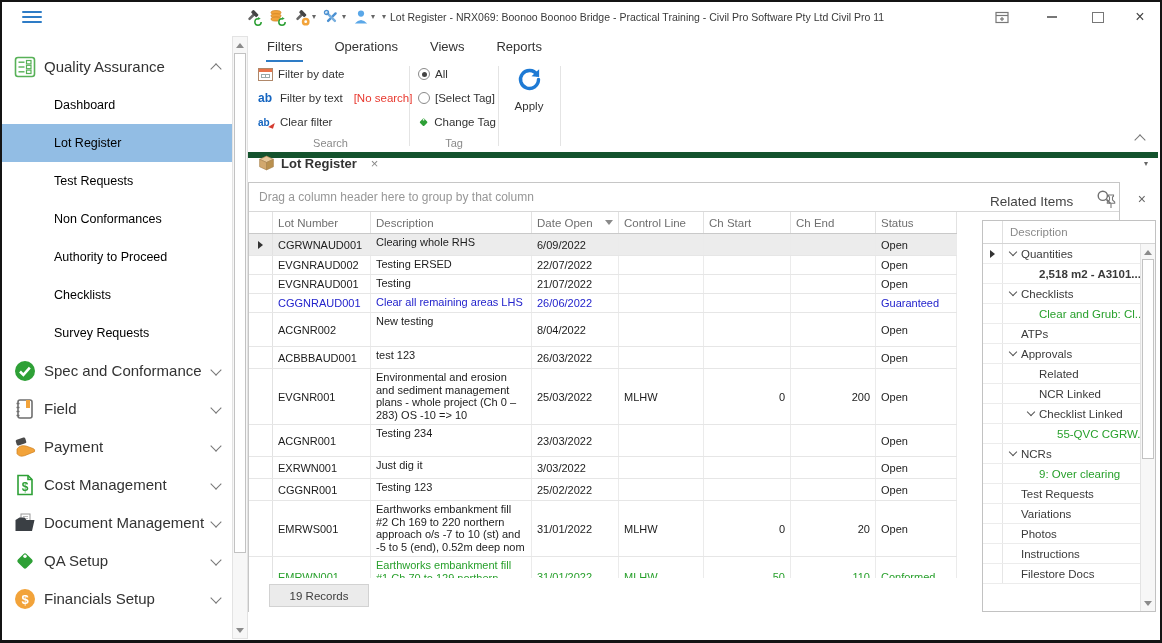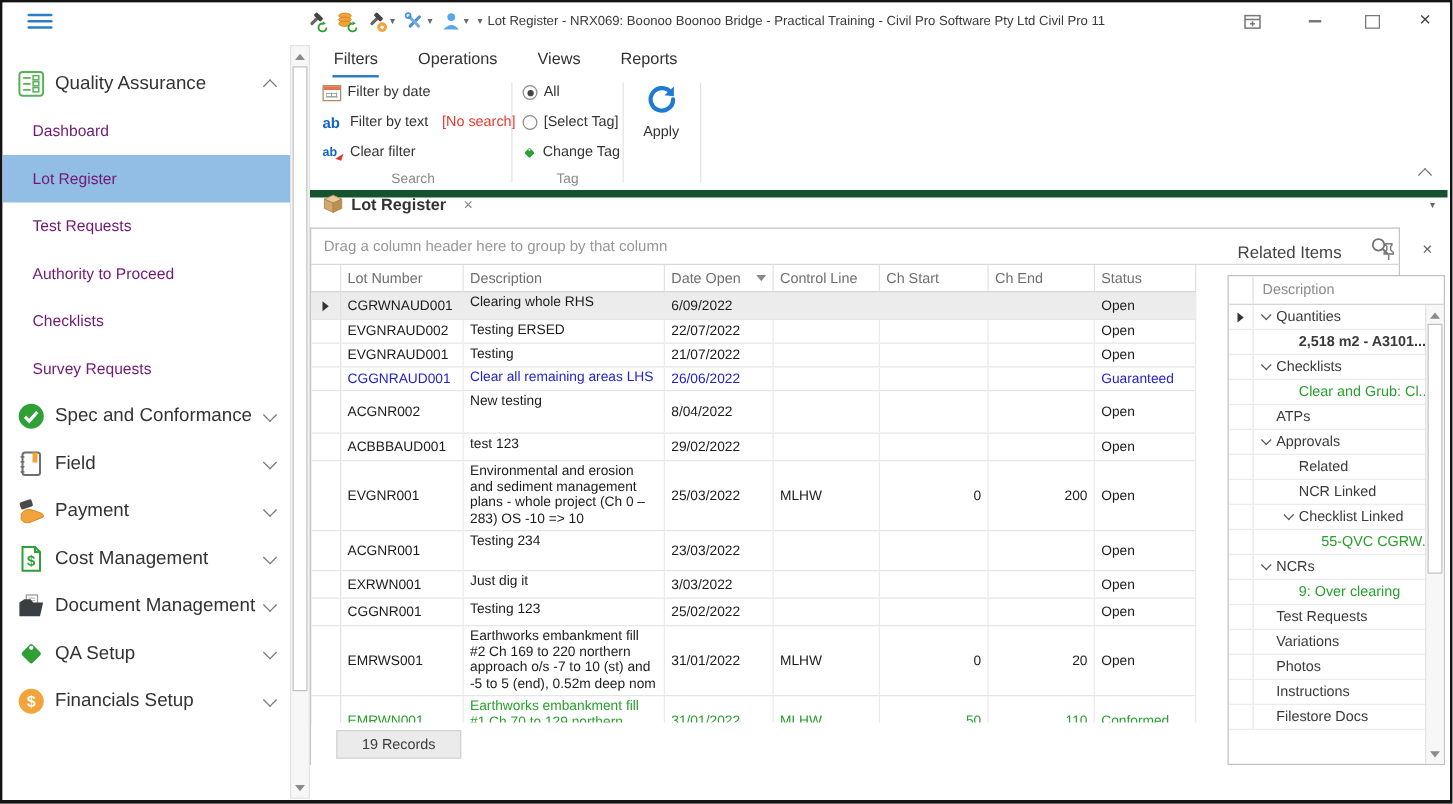--- a/index.html
+++ b/index.html
@@ -16,21 +16,21 @@
   .wtitle{position:absolute;left:388px;top:0;height:30px;line-height:30px;font-size:10.5px;color:#3a3a3a;white-space:nowrap;}
   .wbtn{position:absolute;top:6px;width:20px;height:18px;display:flex;align-items:center;justify-content:center;color:#555;}
   .wb-new{right:148px;} .wb-min{right:98px;} .wb-max{right:52px;} .wb-close{right:10px;font-size:16px;color:#444;}
   .minbar{width:10px;height:2px;background:#777;}
   .maxbox{width:10px;height:9px;border:1.4px solid #777;}
   
   .sidebar{position:absolute;left:0;top:30px;width:230px;bottom:0;background:#fff;overflow:hidden;padding-top:16px;box-sizing:border-box;}
   .nav-section{display:flex;align-items:center;min-height:38px;padding:0 12px 0 12px;cursor:pointer;}
   .nav-ico{flex:0 0 30px;display:flex;align-items:center;}
   .nav-label{flex:1;font-size:15px;color:#333;line-height:18px;padding-right:6px;}
-  .nav-item{display:flex;align-items:center;height:38px;padding-left:24px;font-size:12.5px;color:#701a75;cursor:pointer;}
+  .nav-item{display:flex;align-items:center;height:38px;padding-left:52px;font-size:12.5px;color:#000000;cursor:pointer;}
   .nav-item.selected{background:#92bde4;}
   .chev{display:inline-block;width:7px;height:7px;border-right:1.6px solid #777;border-bottom:1.6px solid #777;}
   .chev.down{transform:rotate(45deg);margin-top:-3px;}
   .chev.up{transform:rotate(225deg);margin-top:4px;}
   .chev.tree{width:5px;height:5px;border-width:1.4px;border-color:#555;}
   
   .scroll{position:absolute;background:#f7f7f7;border:1px solid #e3e3e3;box-sizing:border-box;}
   .nav-scroll{left:230px;top:34px;bottom:1px;width:16px;}
   .sb-arrow{position:absolute;left:0;right:0;height:14px;display:flex;align-items:center;justify-content:center;}
   .sb-arrow.up{top:1px;} .sb-arrow.down{bottom:1px;}
@@ -215,20 +215,23 @@
       <div class="nav-item">
         <span>Dashboard</span>
       </div>
       <div class="nav-item selected">
         <span>Lot Register</span>
       </div>
       <div class="nav-item">
         <span>Test Requests</span>
       </div>
       <div class="nav-item">
+        <span>Non Conformances</span>
+      </div>
+      <div class="nav-item">
         <span>Authority to Proceed</span>
       </div>
       <div class="nav-item">
         <span>Checklists</span>
       </div>
       <div class="nav-item">
         <span>Survey Requests</span>
       </div>
       <div class="nav-section">
         <span class="nav-ico">
@@ -479,21 +482,21 @@
             <div class="gcell" style="width: 87px;">8/04/2022</div>
             <div class="gcell" style="width: 85px;"></div>
             <div class="gcell num" style="width: 87px;"></div>
             <div class="gcell num" style="width: 85px;"></div>
             <div class="gcell" style="width: 81px;">Open</div>
           </div>
           <div class="grow" style="height: 22px;">
             <div class="gcell ind" style="width: 24px;"></div>
             <div class="gcell" style="width: 98px;">ACBBBAUD001</div>
             <div class="gcell desc" style="width: 161px;">test 123</div>
-            <div class="gcell" style="width: 87px;">29/02/2022</div>
+            <div class="gcell" style="width: 87px;">26/03/2022</div>
             <div class="gcell" style="width: 85px;"></div>
             <div class="gcell num" style="width: 87px;"></div>
             <div class="gcell num" style="width: 85px;"></div>
             <div class="gcell" style="width: 81px;">Open</div>
           </div>
           <div class="grow" style="height: 56px;">
             <div class="gcell ind" style="width: 24px;"></div>
             <div class="gcell" style="width: 98px;">EVGNR001</div>
             <div class="gcell desc" style="width: 161px;">Environmental and erosion and sediment management plans - whole project (Ch 0 – 283) OS -10 =&gt; 10</div>
             <div class="gcell" style="width: 87px;">25/03/2022</div>

